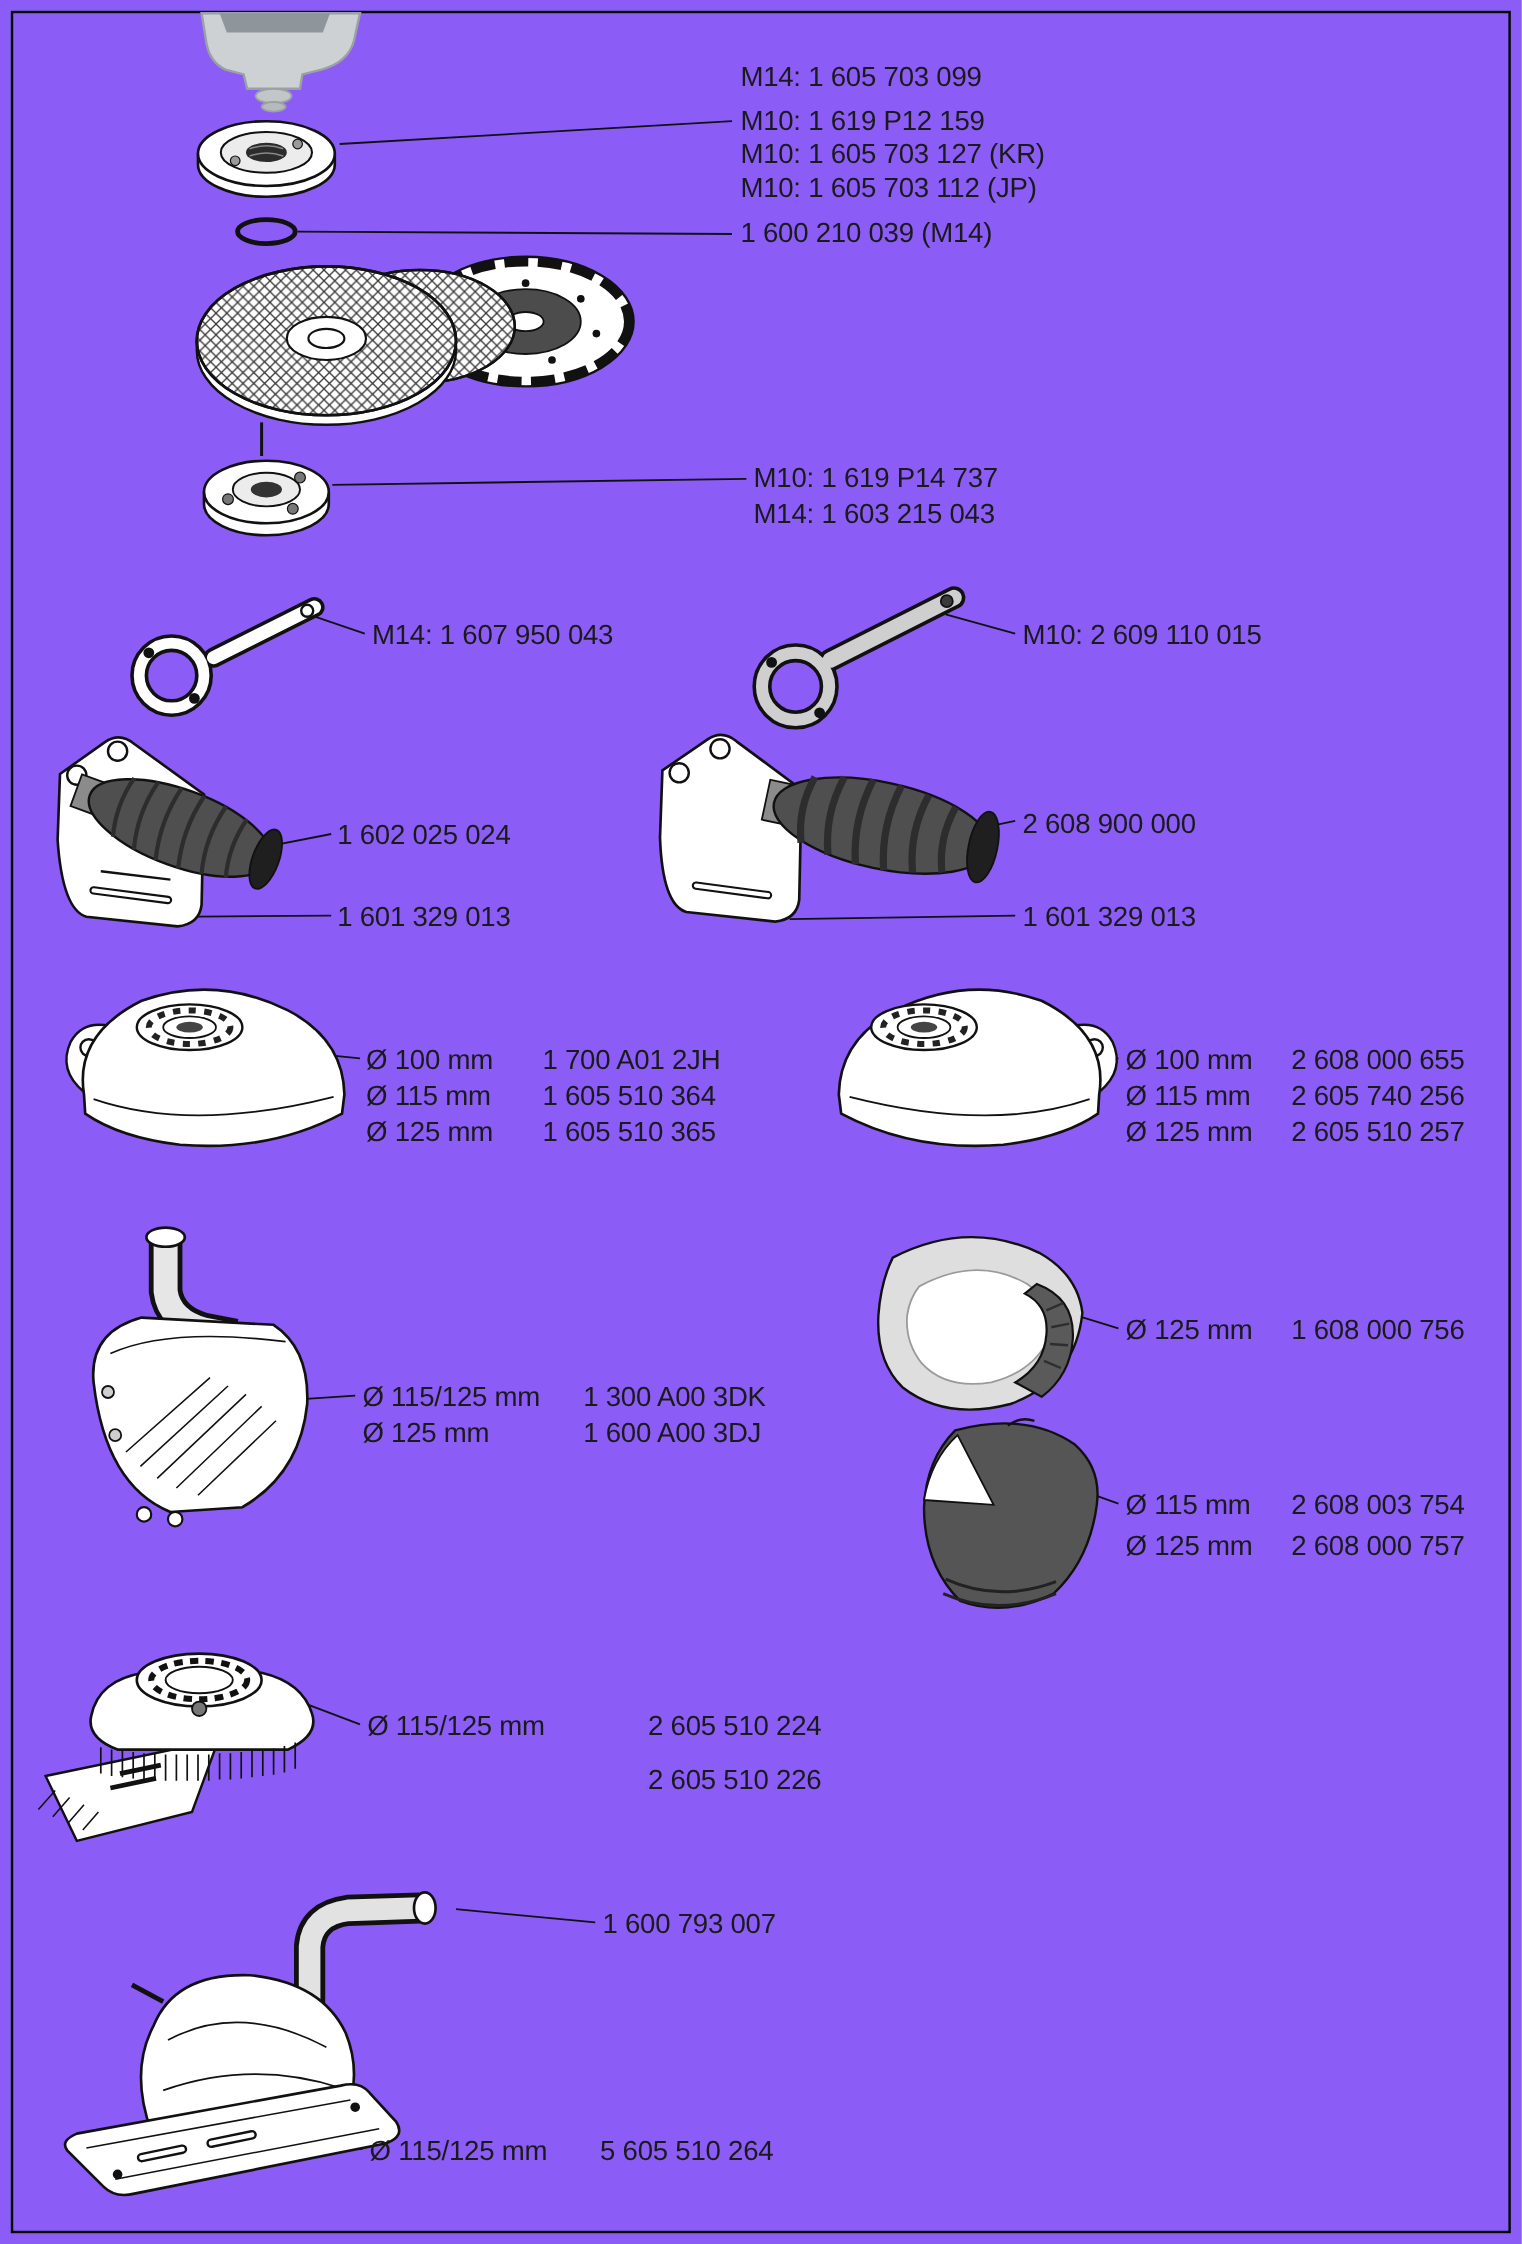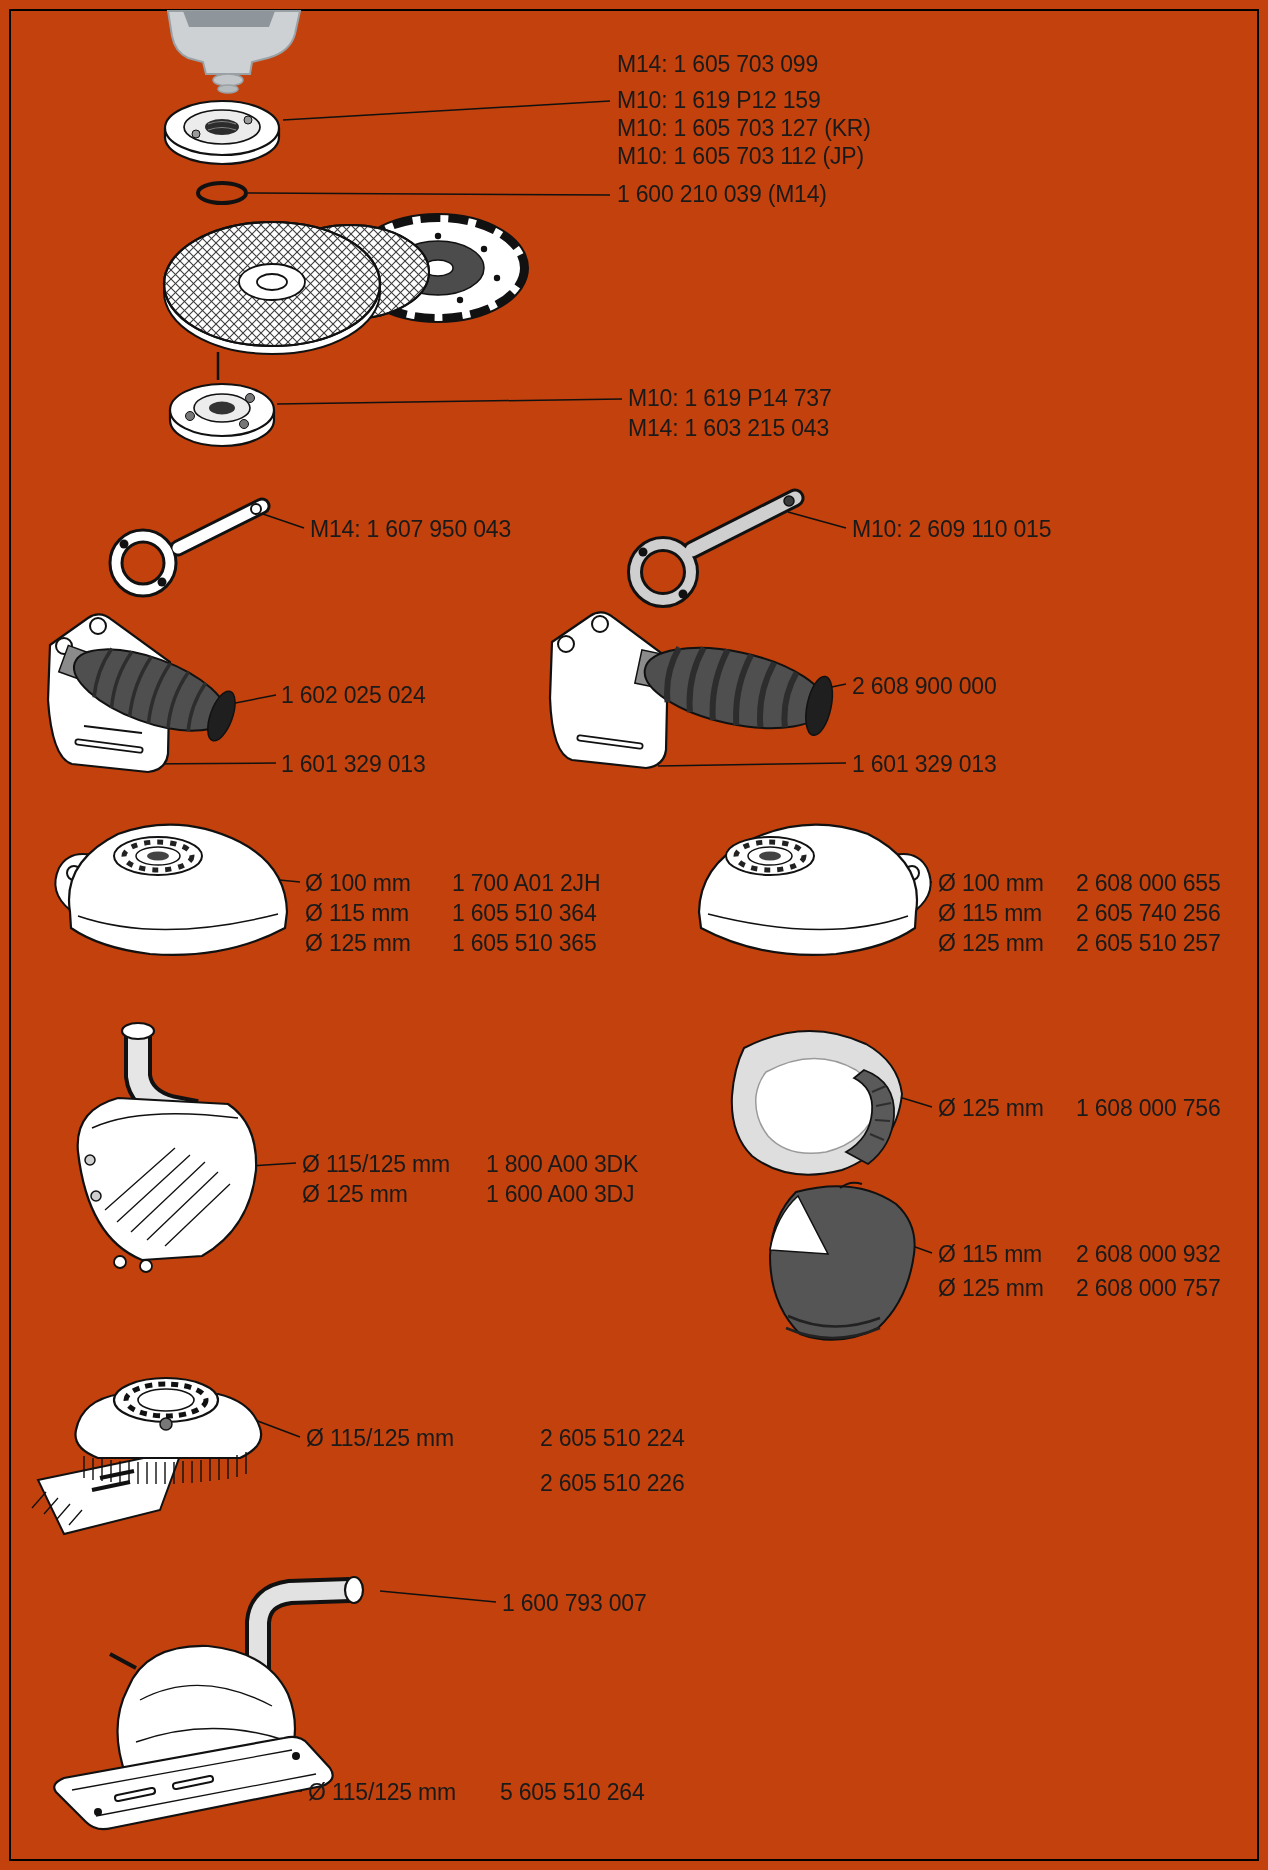--- a/index.html
+++ b/index.html
@@ -1,21 +1,21 @@
 <!DOCTYPE html>
 <html><head>
 <meta charset="utf-8">
 <style>
   * { box-sizing: border-box; }
   body { margin: 0; background: #ffffff; }
   #page {
     position: relative;
     width: 1268px;
     height: 1870px;
-    background: #c2410c;
+    background: #8b5cf6;
     overflow: hidden;
     font-family: "Liberation Sans", sans-serif;
   }
   .frame {
     position: absolute;
     left: 9px; top: 9px; right: 9px; bottom: 9px;
     border: 2px solid #000;
     pointer-events: none;
   }
   svg.canvas { position: absolute; left: 0; top: 0; }
@@ -278,29 +278,29 @@
   <div class="lbl" style="left:452px; top:931px">1 605 510 365</div>
 
   <div class="lbl" style="left:938px; top:871px">Ø 100 mm</div>
   <div class="lbl" style="left:1076px; top:871px">2 608 000 655</div>
   <div class="lbl" style="left:938px; top:901px">Ø 115 mm</div>
   <div class="lbl" style="left:1076px; top:901px">2 605 740 256</div>
   <div class="lbl" style="left:938px; top:931px">Ø 125 mm</div>
   <div class="lbl" style="left:1076px; top:931px">2 605 510 257</div>
 
   <div class="lbl" style="left:302px; top:1152px">Ø 115/125 mm</div>
-  <div class="lbl" style="left:486px; top:1152px">1 800 A00 3DK</div>
+  <div class="lbl" style="left:486px; top:1152px">1 300 A00 3DK</div>
   <div class="lbl" style="left:302px; top:1182px">Ø 125 mm</div>
   <div class="lbl" style="left:486px; top:1182px">1 600 A00 3DJ</div>
 
   <div class="lbl" style="left:938px; top:1096px">Ø 125 mm</div>
   <div class="lbl" style="left:1076px; top:1096px">1 608 000 756</div>
 
   <div class="lbl" style="left:938px; top:1242px">Ø 115 mm</div>
-  <div class="lbl" style="left:1076px; top:1242px">2 608 000 932</div>
+  <div class="lbl" style="left:1076px; top:1242px">2 608 003 754</div>
   <div class="lbl" style="left:938px; top:1276px">Ø 125 mm</div>
   <div class="lbl" style="left:1076px; top:1276px">2 608 000 757</div>
 
   <div class="lbl" style="left:306px; top:1426px">Ø 115/125 mm</div>
   <div class="lbl" style="left:540px; top:1426px">2 605 510 224</div>
   <div class="lbl" style="left:540px; top:1471px">2 605 510 226</div>
 
   <div class="lbl" style="left:502px; top:1591px">1 600 793 007</div>
   <div class="lbl" style="left:308px; top:1780px">Ø 115/125 mm</div>
   <div class="lbl" style="left:500px; top:1780px">5 605 510 264</div>

